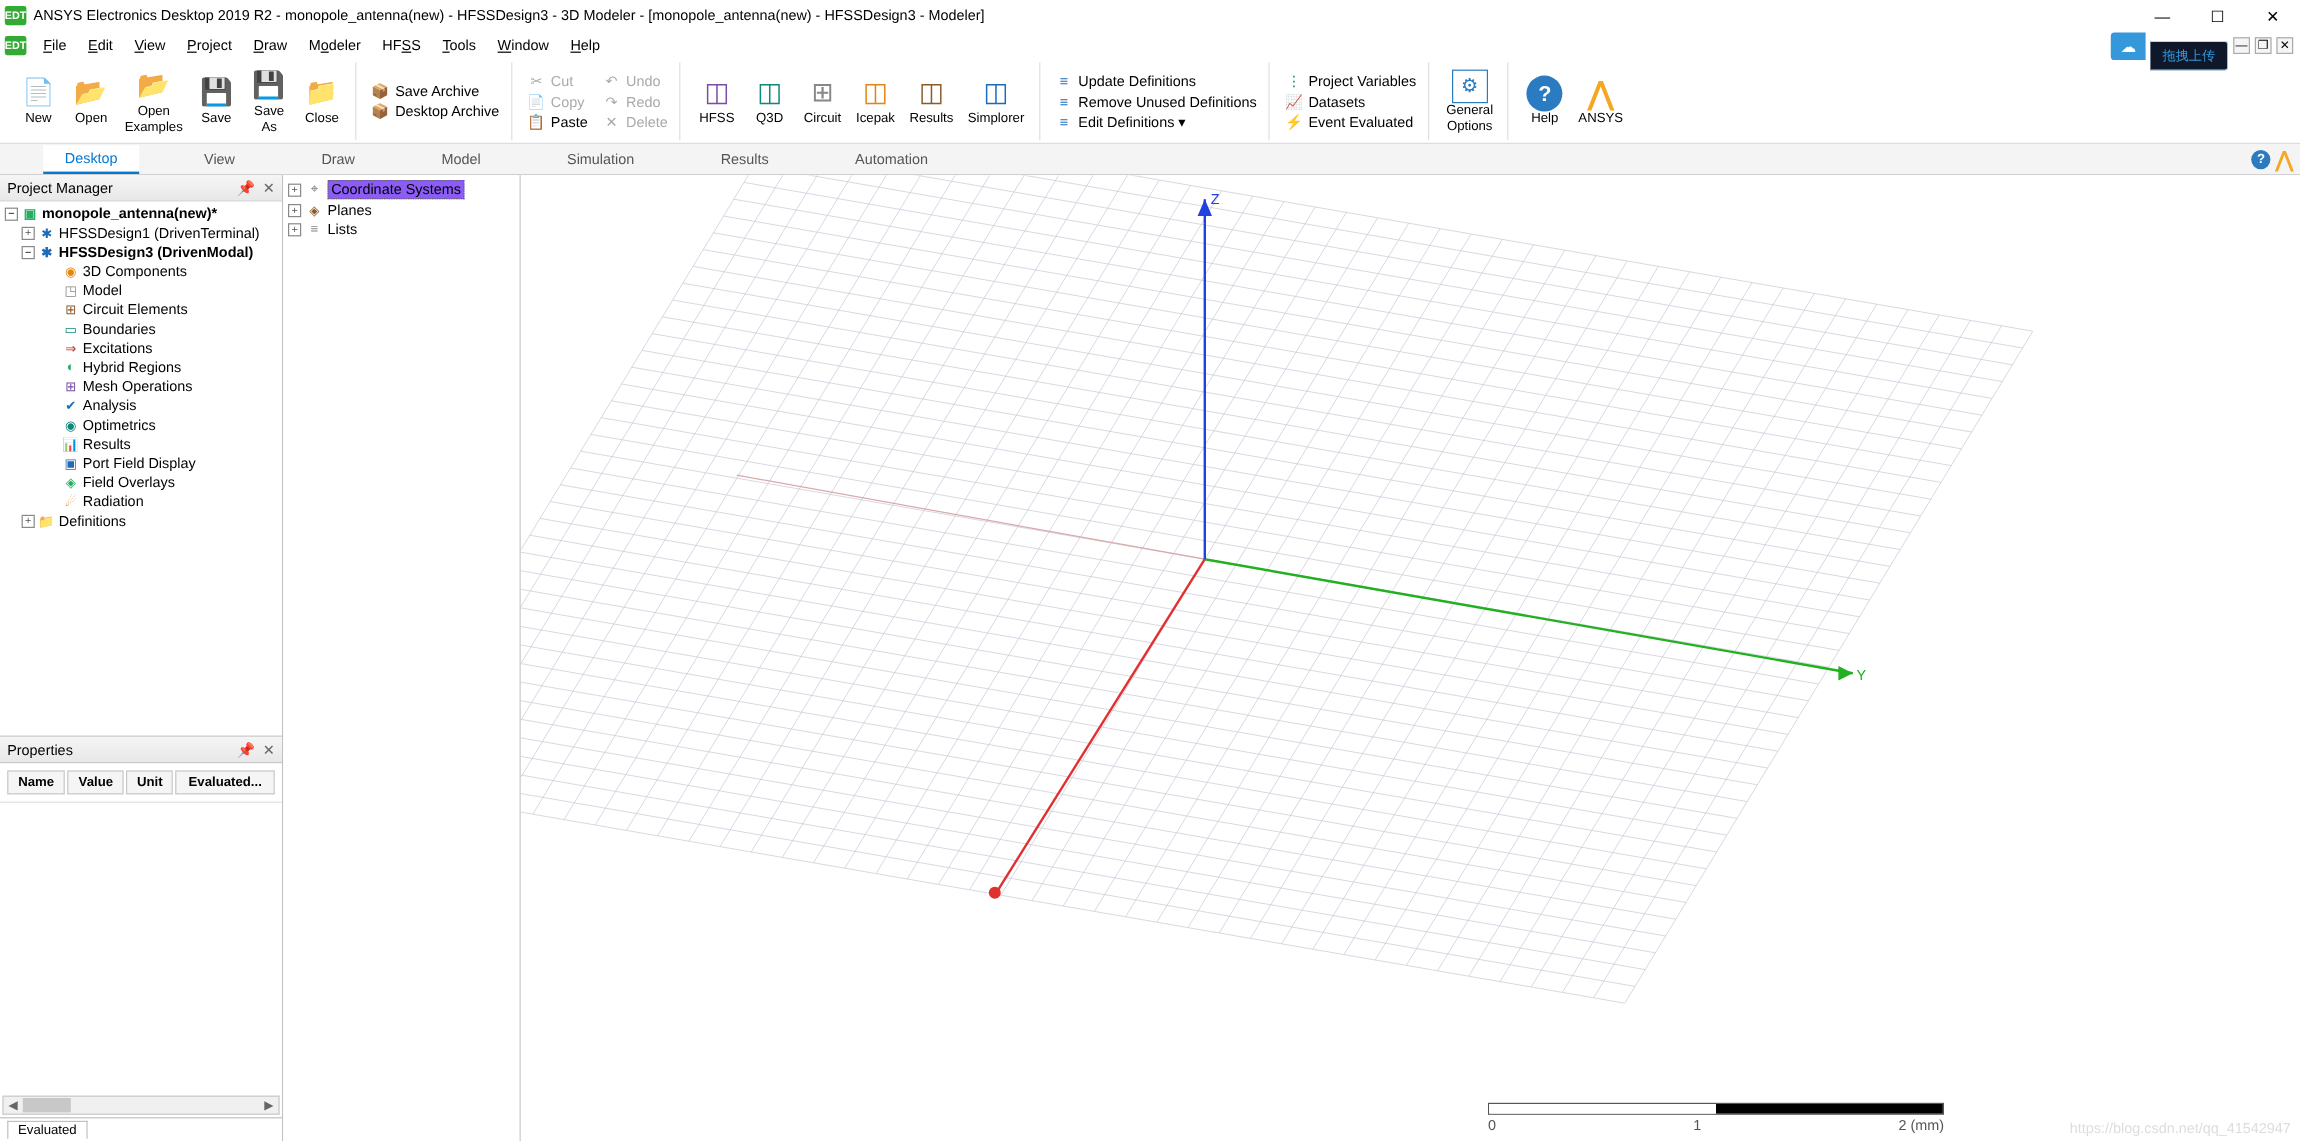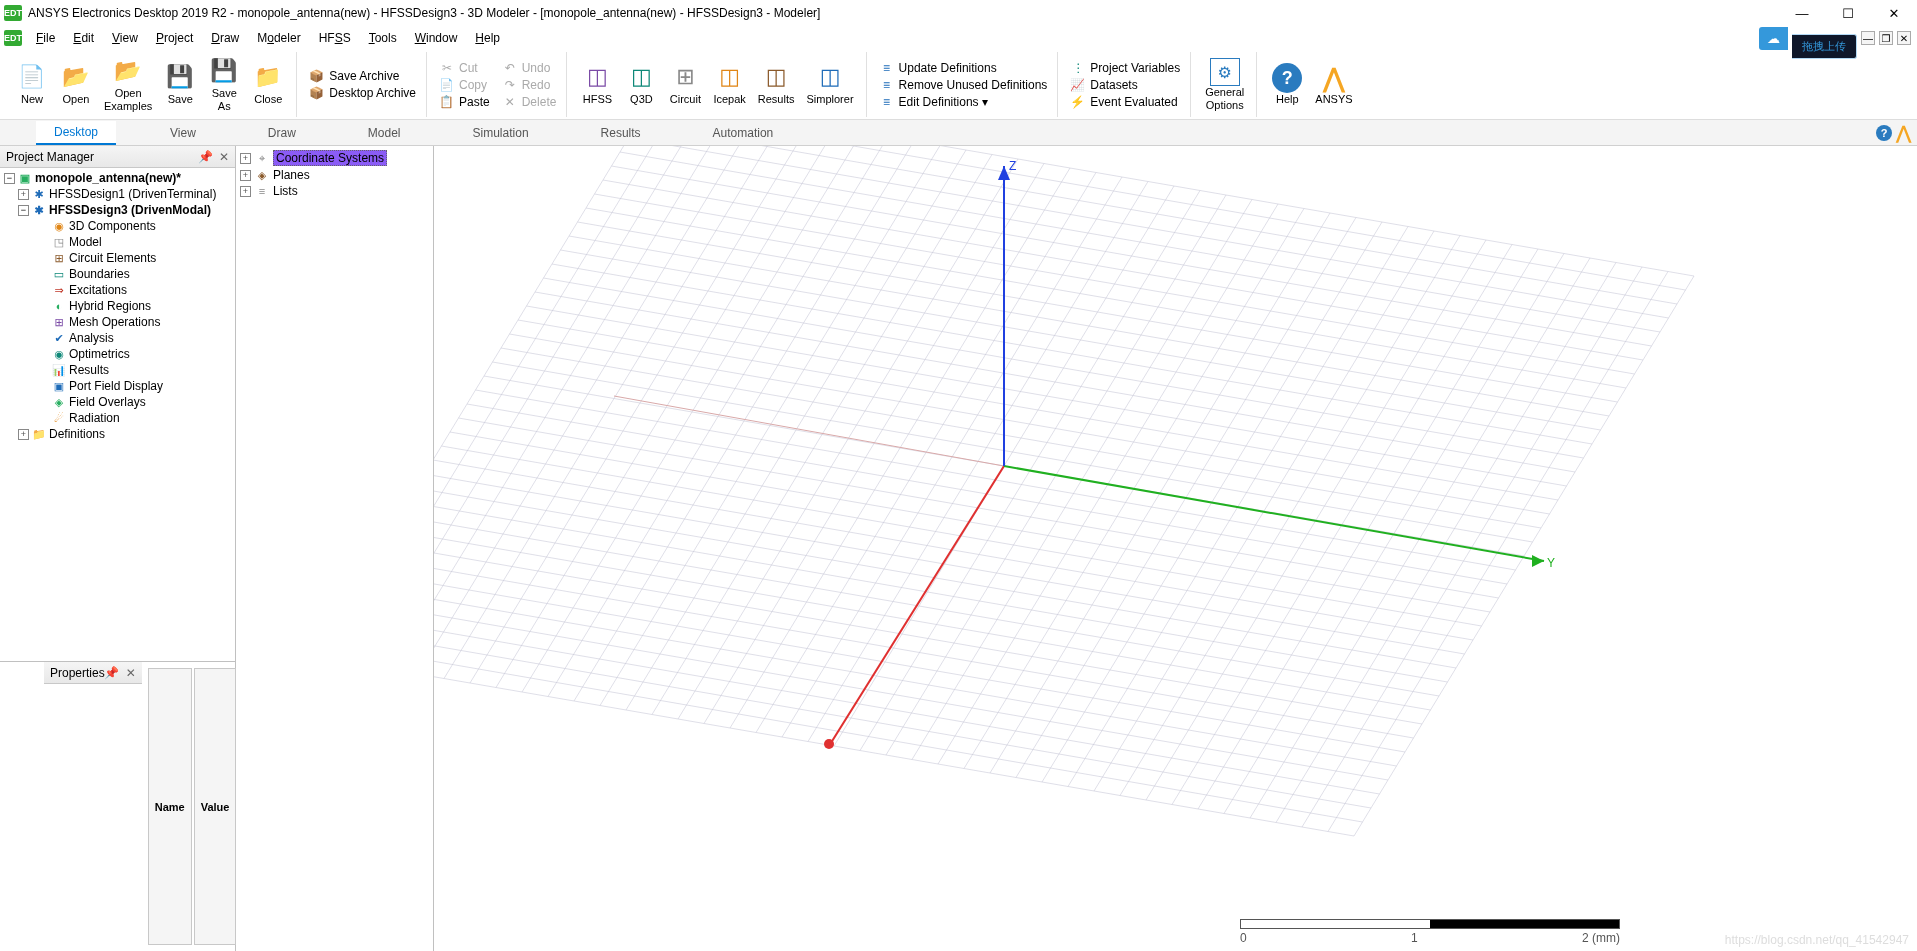--- a/index.html
+++ b/index.html
@@ -50,21 +50,21 @@
 .left-dock { width: 236px; display: flex; flex-direction: column; border-right: 1px solid #c0c0c0; }
 .panel-header { height: 22px; background: linear-gradient(#f5f5f5,#e8e8e8); border-bottom: 1px solid #c8c8c8; display: flex; align-items: center; padding: 0 6px; font-size: 12px; }
 .panel-header-btns { margin-left: auto; display: flex; gap: 6px; color: #666; font-size: 11px; }
 .tree { flex: 1; overflow: auto; padding: 2px 2px 2px 4px; background: #fff; }
 .tree-row { display: flex; align-items: center; gap: 3px; padding: 1px 0; font-size: 11.5px; white-space: nowrap; }
 .tree-row.bold { font-weight: bold; }
 .indent1 { padding-left: 14px; }
 .indent3 { padding-left: 48px; }
 .exp { width: 11px; height: 11px; border: 1px solid #888; display: inline-flex; align-items: center; justify-content: center; font-size: 9px; line-height: 1; color: #555; background: #fff; }
 .tic { width: 14px; height: 14px; display: inline-flex; align-items: center; justify-content: center; font-size: 11px; }
-.properties { border-top: 1px solid #c0c0c0; display: flex; flex-direction: row; height: 290px; padding-left: 44px; }
+.properties { border-top: 1px solid #c0c0c0; display: flex; flex-direction: column; height: 338px; }
 .prop-table { margin: 4px; }
 .prop-table th, .prop-table td { border: 1px solid #c8c8c8; padding: 3px 6px; font-size: 11px; background: #f5f5f5; }
 .prop-scroll { flex: 1; border-top: 1px solid #e0e0e0; display: flex; align-items: flex-end; padding: 2px; }
 .hscroll { height: 16px; background: #f0f0f0; border: 1px solid #c8c8c8; width: 100%; display: flex; align-items: center; }
 .hscroll .arrow { width: 16px; text-align: center; font-size: 10px; color: #666; }
 .hscroll .thumb { width: 40px; height: 12px; background: #c8c8c8; }
 .vars-tab { height: 20px; padding: 2px 6px; border-top: 1px solid #c0c0c0; }
 .vtab { display: inline-block; border: 1px solid #c0c0c0; border-bottom: none; padding: 1px 8px; background: #fff; font-size: 11px; }
 
 

